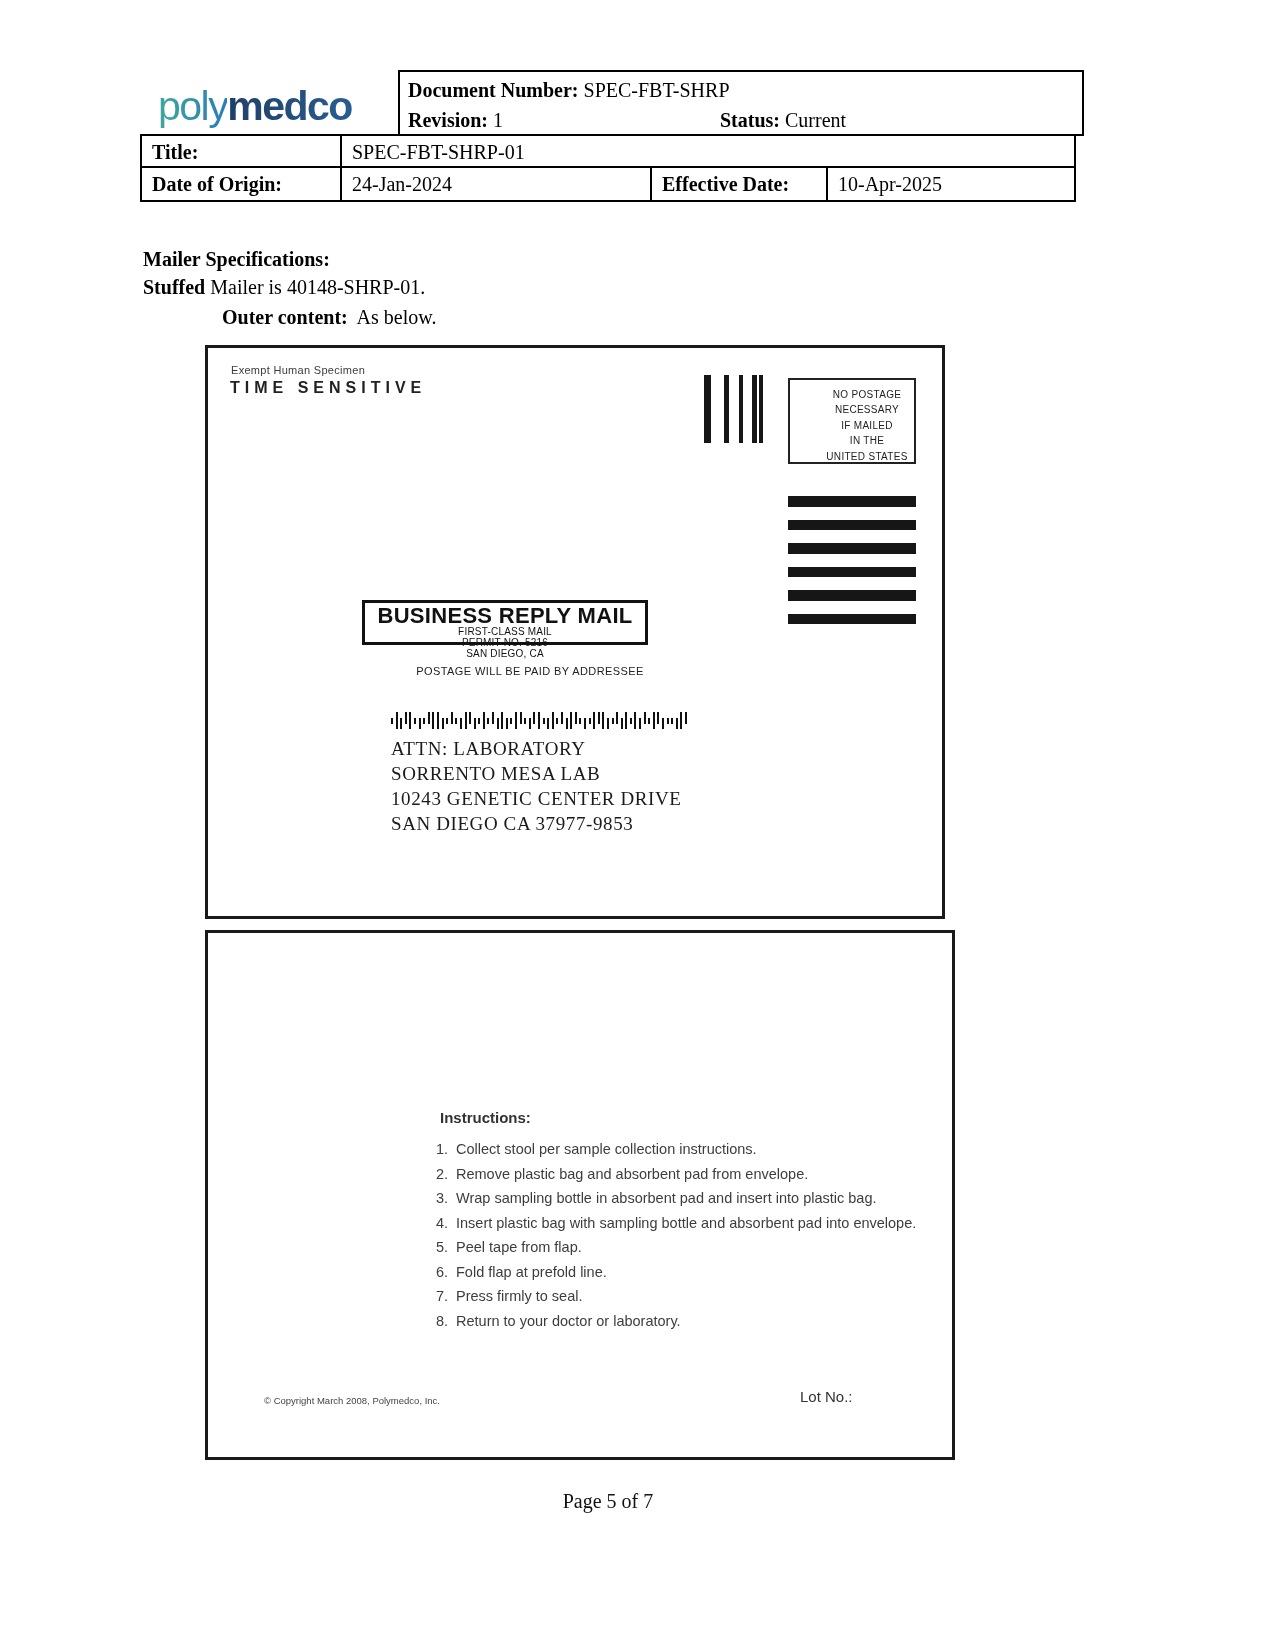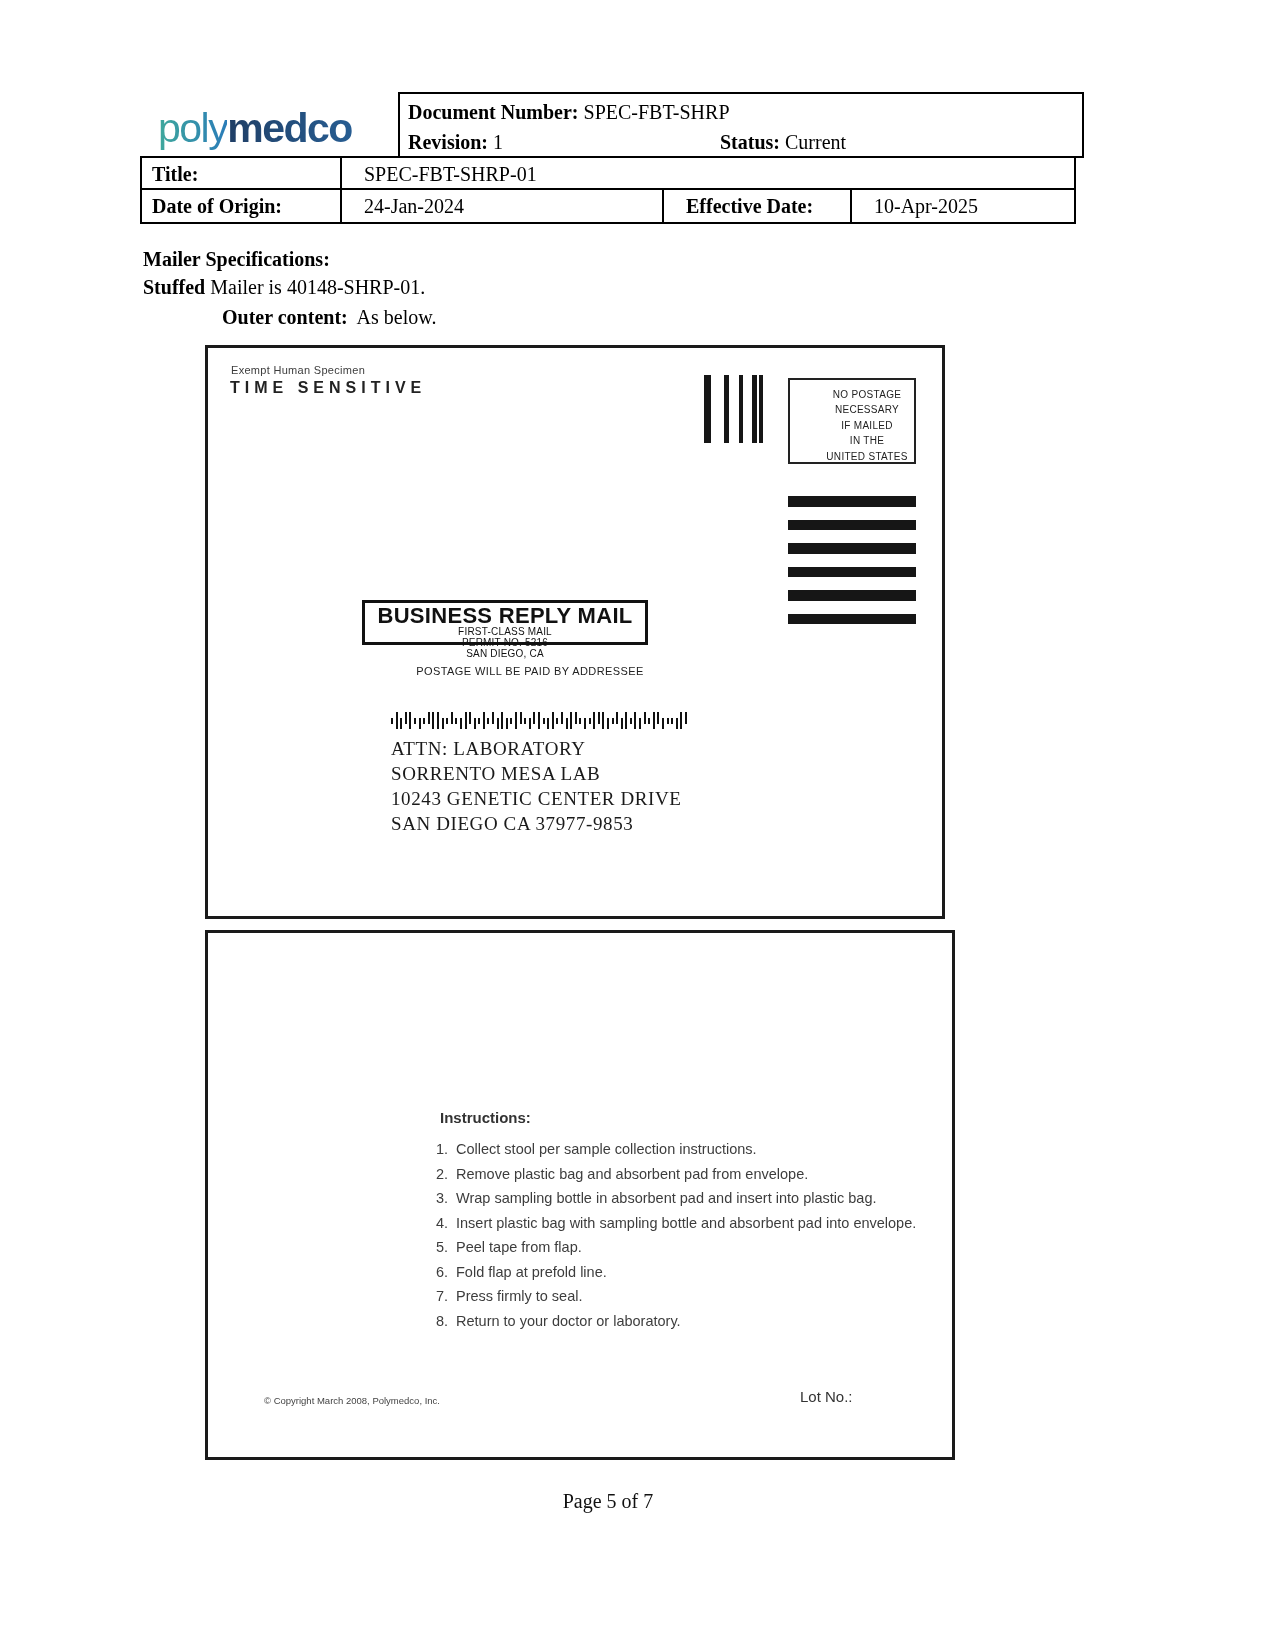--- a/index.html
+++ b/index.html
@@ -1,36 +1,36 @@
 <!DOCTYPE html>
 <html><head>
 <meta charset="utf-8">
 <style>
   html,body{margin:0;padding:0;background:#ffffff;}
   .page{position:relative;width:1275px;height:1650px;background:#fff;
         font-family:"Liberation Serif", serif;color:#000;overflow:hidden;}
 
   
-  .hdr{position:absolute;left:140px;top:70px;width:936px;height:96px;margin-top:22px;}
+  .hdr{position:absolute;left:140px;top:70px;width:936px;height:96px;}
   .logo{position:absolute;left:18px;top:16px;font-family:"Liberation Sans",sans-serif;
         font-size:41px;letter-spacing:-1.5px;line-height:1;}
   .logo .poly{font-weight:500;color:#2f8fa8;}
   .logo .medco{font-weight:700;color:#1f4577;}
   @supports (-webkit-background-clip: text){
     .logo .poly{background:linear-gradient(90deg,#3fa89c,#2a7cb8);
       -webkit-background-clip:text;background-clip:text;color:transparent;}
     .logo .medco{background:linear-gradient(90deg,#203f66,#275d92);
       -webkit-background-clip:text;background-clip:text;color:transparent;}
   }
   .cell{box-sizing:border-box;border:2px solid #000;position:absolute;background:#fff;}
   .doc-cell{left:258px;top:0;width:686px;height:66px;padding:3px 8px;}
   .doc-line{font-size:20px;line-height:30px;white-space:nowrap;position:relative;}
   .b{font-weight:bold;}
   .status-pair{position:absolute;left:312px;top:0;}
-  .row{position:absolute;left:0;box-sizing:border-box;border:2px solid #000;width:936px;display:flex;gap:12px;}
+  .row{position:absolute;left:0;box-sizing:border-box;border:2px solid #000;width:936px;display:flex;}
   .row-title{top:64px;height:34px;}
   .row-date{top:96px;height:36px;}
   .rc{box-sizing:border-box;padding:2px 10px;font-size:20px;line-height:28px;white-space:nowrap;}
   .div-r{border-right:2px solid #000;}
   .w-label{width:200px;}
   .w-val{width:310px;}
   .w-eff{width:176px;}
   .flex1{flex:1;}
 
   

